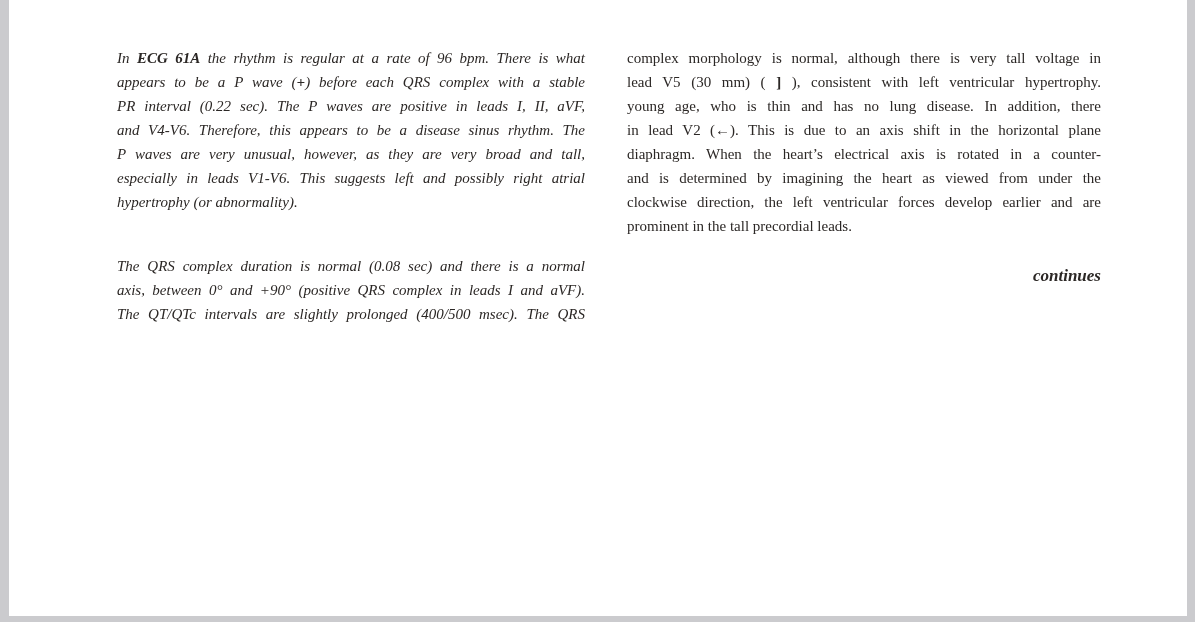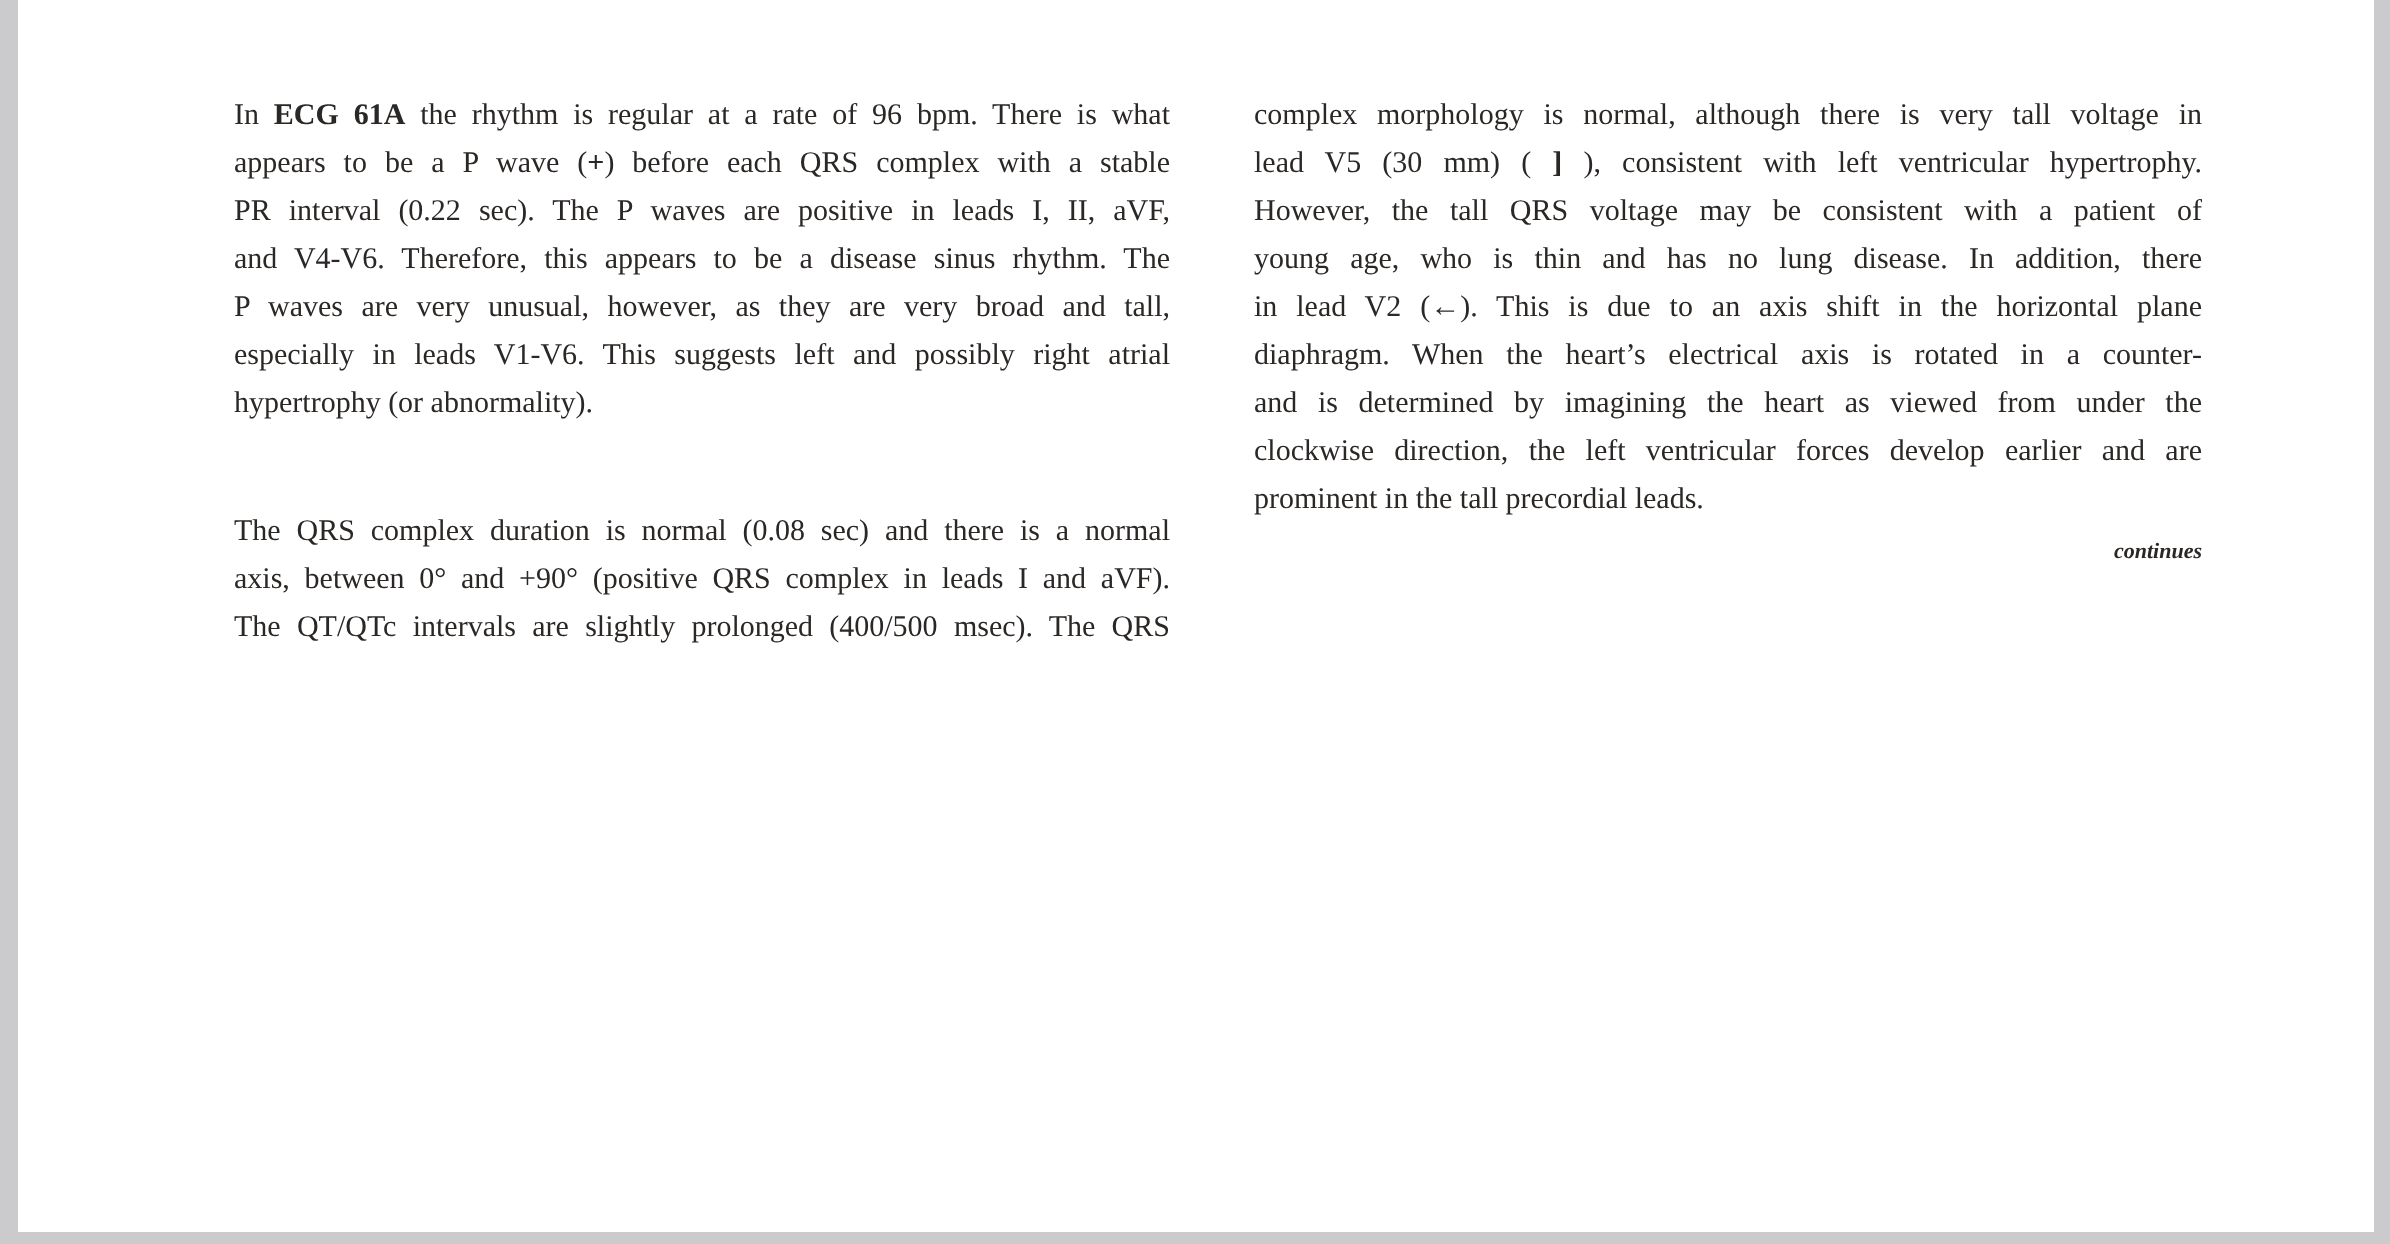--- a/index.html
+++ b/index.html
@@ -25,20 +25,21 @@
   .column {
     position: absolute;
     top: 46px;
     color: #2b2725;
     font-size: 15px;
     line-height: 24px;
   }
   .column-left {
     left: 108px;  
     width: 468px;
+    font-style: italic;
   }
   .column-right {
     left: 618px;  
     width: 474px;
   }
   .para + .para {
     margin-top: 40px;
   }
   .line {
     text-align: justify;
@@ -50,21 +51,21 @@
     text-align: right;
     text-align-last: left;
   }
   .seg.bold {
     font-weight: bold;
   }
   .continues {
     position: absolute;
     top: 222px;           
     right: 0;
-    font-size: 11px;
+    font-size: 17px;
     font-weight: bold;
     font-style: italic;
     color: #2b2725;
     line-height: 16px;
   }
 </style>
 </head>
 <body>
 
 <div class="page">
@@ -84,21 +85,20 @@
         <div class="line"><span class="seg">axis, between 0° and +90° (positive QRS complex in leads I and aVF).</span></div>
         <div class="line"><span class="seg">The QT/QTc intervals are slightly prolonged (400/500 msec). The QRS</span></div>
       </div>
     </div>
 
   <div class="column column-right">
     <div class="continues">continues</div>
   <div class="para">
         <div class="line"><span class="seg">complex morphology is normal, although there is very tall voltage in</span></div>
         <div class="line"><span class="seg">lead V5 (30 mm) ( </span><span class="seg bold">]</span><span class="seg"> ), consistent with left ventricular hypertrophy.</span></div>
-        <div class="line"><span class="seg">However, the tall QRS voltage may be consistent with a patient of</span></div>
         <div class="line"><span class="seg">young age, who is thin and has no lung disease. In addition, there</span></div>
         <div class="line"><span class="seg">in lead V2 (</span><span class="seg bold">←</span><span class="seg">). This is due to an axis shift in the horizontal plane</span></div>
         <div class="line"><span class="seg">diaphragm. When the heart’s electrical axis is rotated in a counter-</span></div>
         <div class="line"><span class="seg">and is determined by imagining the heart as viewed from under the</span></div>
         <div class="line"><span class="seg">clockwise direction, the left ventricular forces develop earlier and are</span></div>
         <div class="line para-end"><span class="seg">prominent in the tall precordial leads.</span></div>
       </div>
     </div>
 
 </div>

